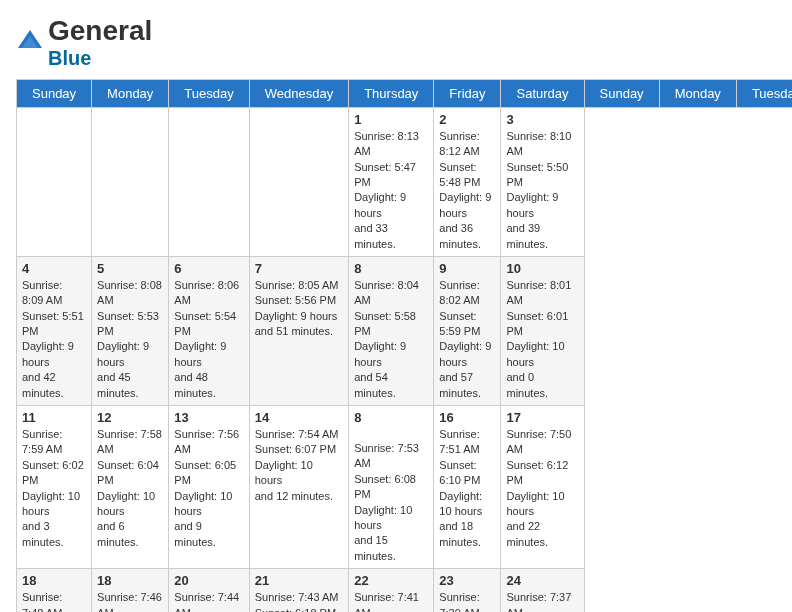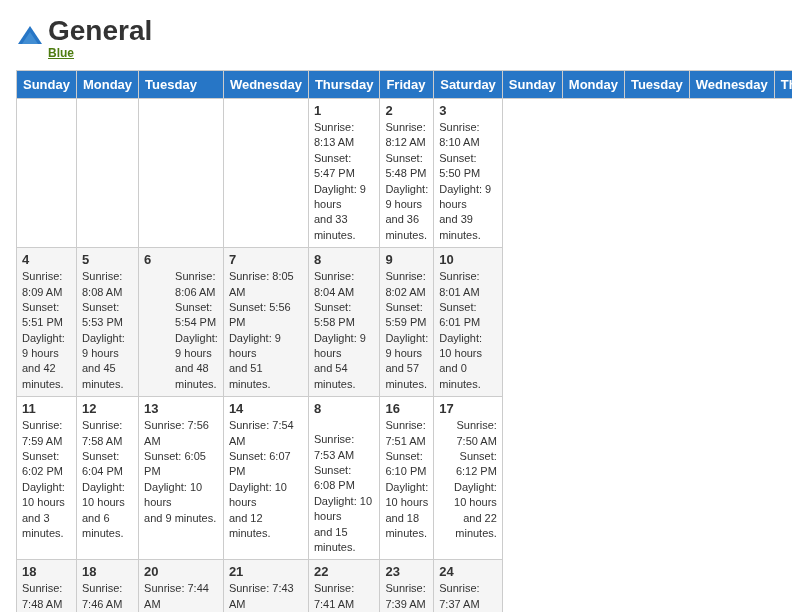--- a/index.html
+++ b/index.html
@@ -40,24 +40,24 @@
       font-weight: normal;
     }
     table {
       width: 100%;
       border-collapse: collapse;
       font-size: 11px;
     }
     thead tr th {
       background-color: #2776c6;
       color: #fff;
-      padding: 6px 6px;
+      padding: 6px 15px;
       text-align: left;
       font-size: 13px;
-      font-weight: bold;
+      font-weight: normal;
       border: 1px solid #ccc;
     }
     tbody tr td {
       border: 1px solid #ccc;
       padding: 4px 5px;
       vertical-align: top;
       width: 113px;
       height: 88px;
       background: #fff;
     }
@@ -86,21 +86,21 @@
 <body>
 
 <div class="header">
   <div class="logo">
     <svg class="logo-icon" viewBox="0 0 28 28" xmlns="http://www.w3.org/2000/svg">
       <polygon points="14,2 26,20 2,20" fill="#2776c6"></polygon>
       <polygon points="14,8 22,20 6,20" fill="#5ba3e0" opacity="0.5"></polygon>
     </svg>
     <div>
       <div style="font-size:28px;font-weight:bold;color:#333;line-height:1.1;">General</div>
-      <div style="font-size:12px;font-weight:bold;color:#4d7c0f;line-height:1.1;text-decoration:underline;">Blue</div>
+      <div style="font-size:20px;font-weight:bold;color:#0369a1;line-height:1.1;">Blue</div>
     </div>
   </div>
   <div class="title-block">
     <div class="month-year"></div>
     <div class="location"></div>
   </div>
 </div>
 
 <table>
   <thead>
@@ -157,21 +157,21 @@
         </td>
         <td>
           <div class="day-number">5</div>
           <div class="day-info" style="white-space: pre-line;">Sunrise: 8:08 AM
 Sunset: 5:53 PM
 Daylight: 9 hours
 and 45 minutes.</div>
         </td>
         <td>
           <div class="day-number">6</div>
-          <div class="day-info" style="white-space: pre-line; margin-left: 31px;">Sunrise: 8:06 AM
+          <div class="day-info" style="white-space: pre-line;">Sunrise: 8:06 AM
 Sunset: 5:54 PM
 Daylight: 9 hours
 and 48 minutes.</div>
         </td>
         <td>
           <div class="day-number">7</div>
           <div class="day-info" style="white-space: pre-line;">Sunrise: 8:05 AM
 Sunset: 5:56 PM
 Daylight: 9 hours
 and 51 minutes.</div>
@@ -236,21 +236,21 @@
         </td>
         <td>
           <div class="day-number">16</div>
           <div class="day-info" style="white-space: pre-line;">Sunrise: 7:51 AM
 Sunset: 6:10 PM
 Daylight: 10 hours
 and 18 minutes.</div>
         </td>
         <td>
           <div class="day-number">17</div>
-          <div class="day-info" style="white-space: pre-line; text-align: right;">Sunrise: 7:50 AM
+          <div class="day-info" style="white-space: pre-line;">Sunrise: 7:50 AM
 Sunset: 6:12 PM
 Daylight: 10 hours
 and 22 minutes.</div>
         </td>
       </tr>
       <tr>
         <td>
           <div class="day-number">18</div>
           <div class="day-info" style="white-space: pre-line;">Sunrise: 7:48 AM
 Sunset: 6:13 PM

